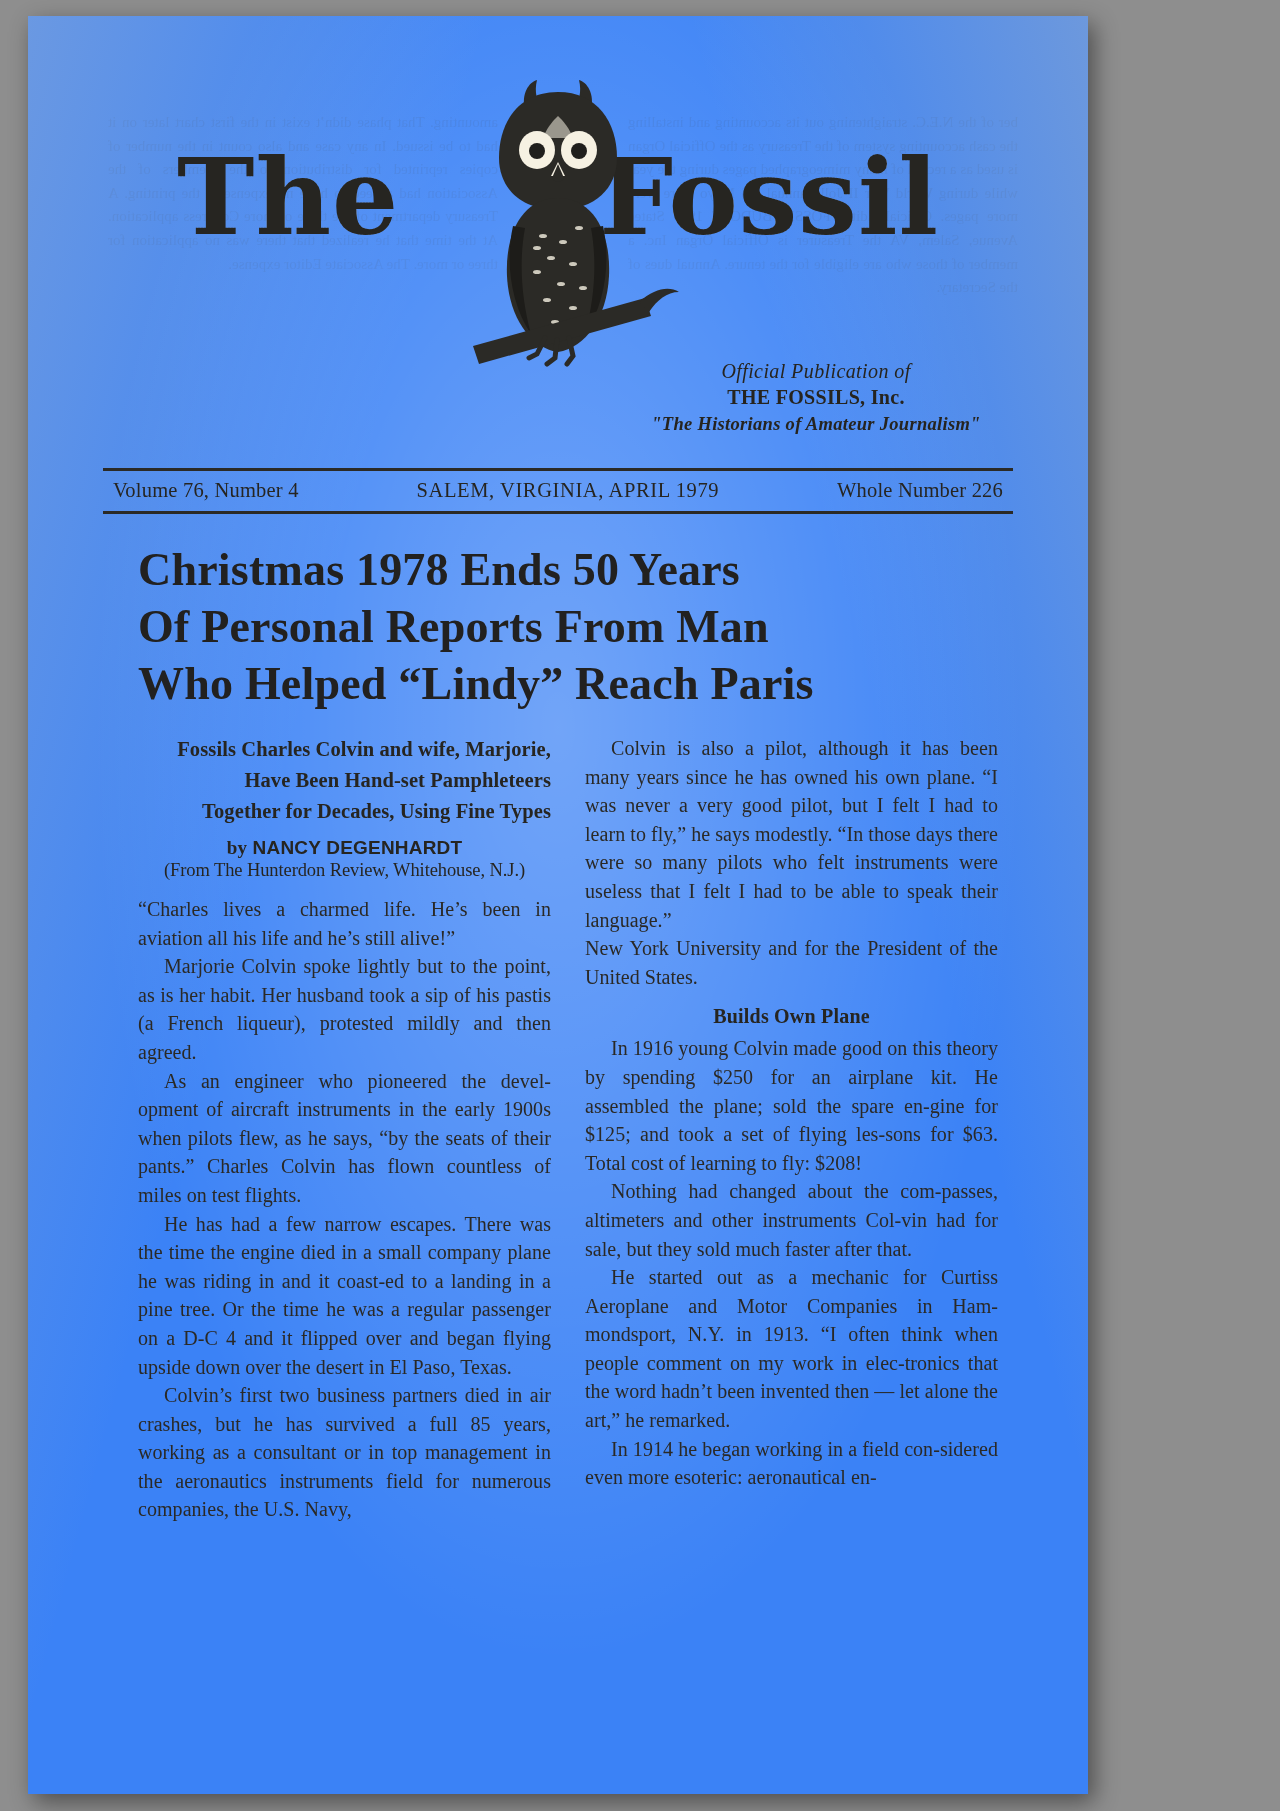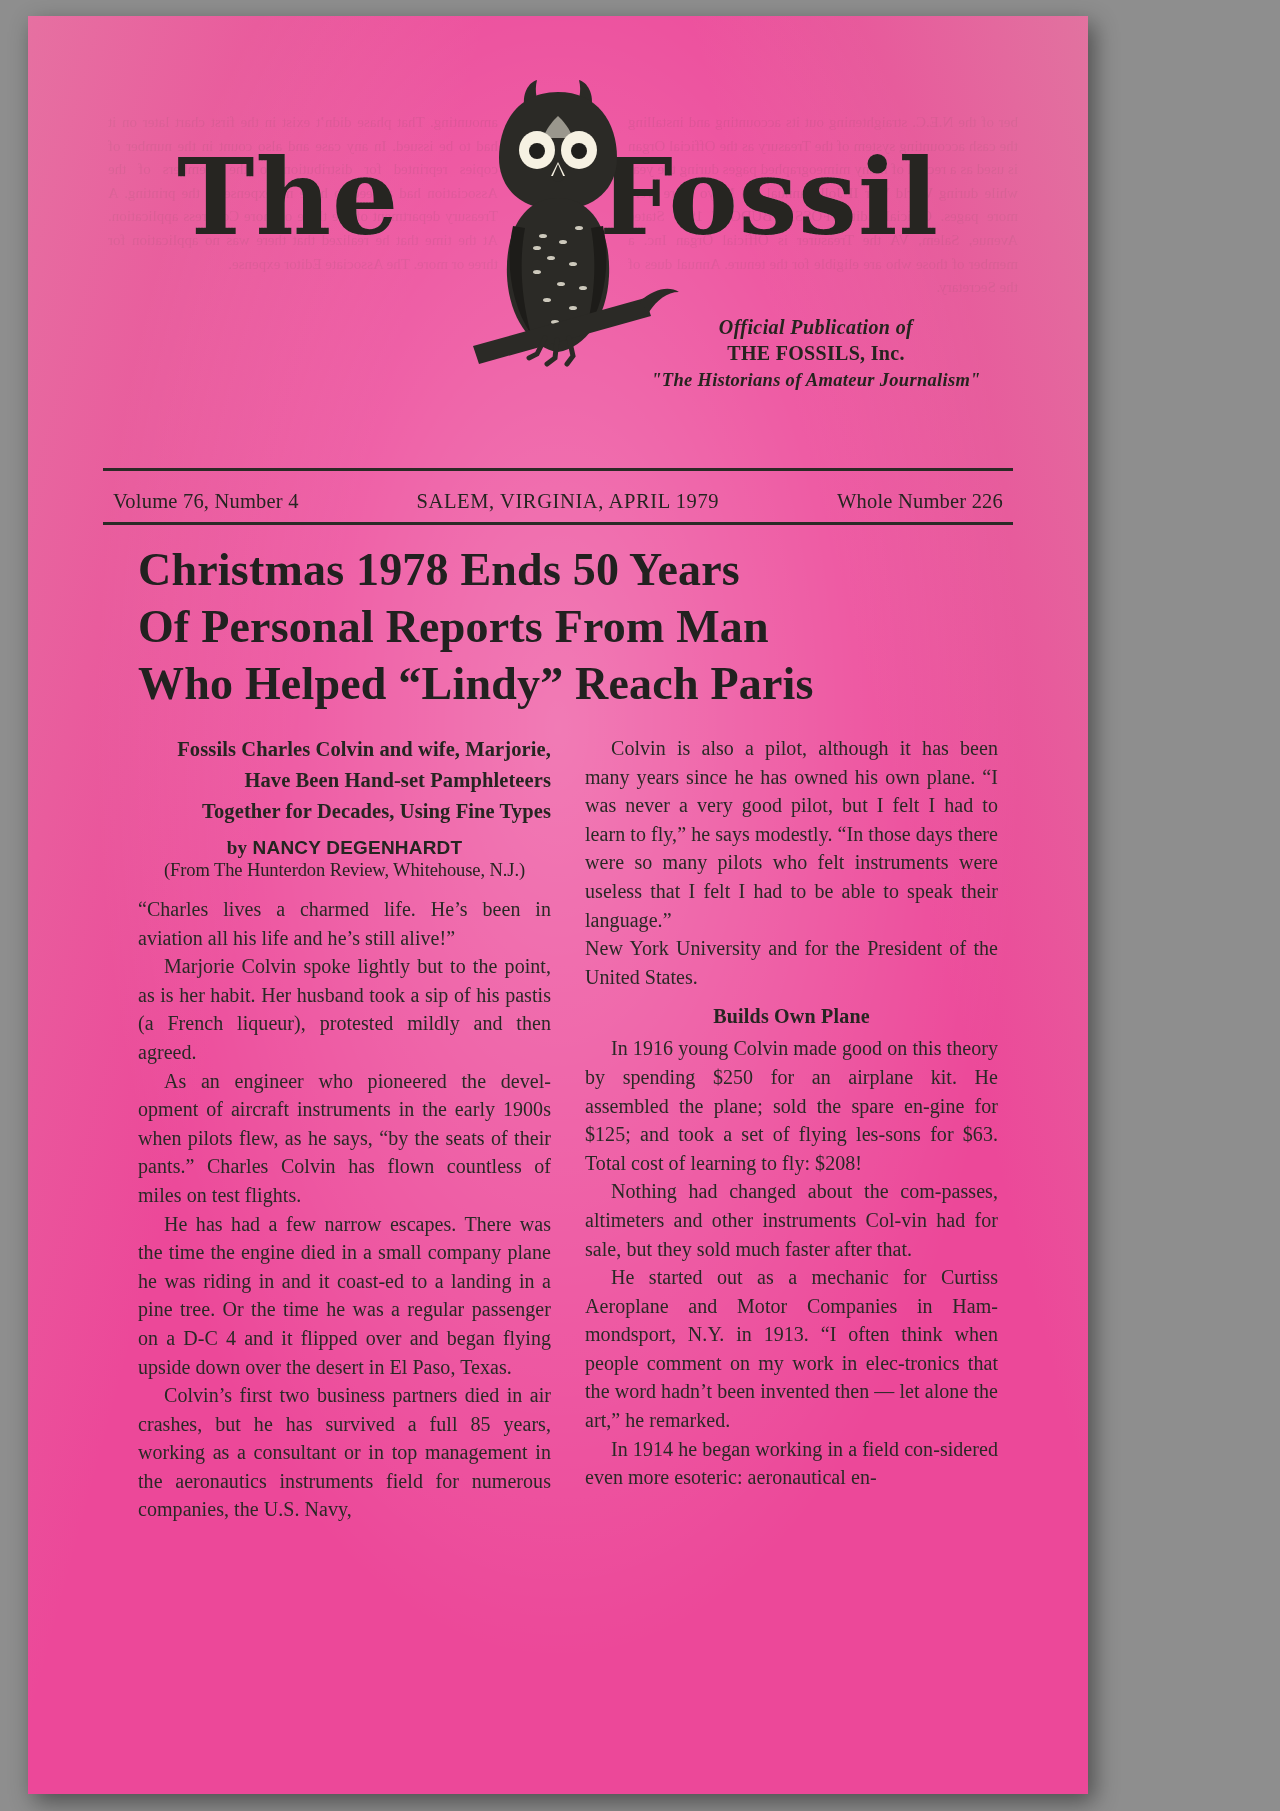--- a/index.html
+++ b/index.html
@@ -14,21 +14,21 @@
     font-family: "Liberation Serif", serif;
   }
 
   
   #page {
     position: absolute;
     left: 28px;
     top: 16px;
     width: 1060px;
     height: 1778px;
-    background: #ec4899;
+    background: #3b82f6;
     box-shadow: 6px 8px 22px rgba(0,0,0,.45);
     overflow: hidden;
   }
   
   #page::after {
     content: "";
     position: absolute;
     inset: 0;
     pointer-events: none;
     background:
@@ -107,23 +107,24 @@
     position: absolute;
     right: 62px;
     top: 300px;
     text-align: center;
     width: 420px;
     color: #26241f;
   }
   .mast-sub .l1 {
     font-family: "Liberation Serif", serif;
     font-style: italic;
-    font-weight: bold;
+    font-weight: normal;
     font-size: 20px;
     letter-spacing: .4px;
+    margin-top: 44px;
   }
   .mast-sub .l2 {
     font-family: "Liberation Serif", serif;
     font-weight: bold;
     font-size: 20px;
     letter-spacing: .3px;
     margin-top: 3px;
   }
   .mast-sub .l3 {
     font-family: "Liberation Serif", serif;
@@ -139,21 +140,21 @@
     position: absolute;
     left: 75px;
     top: 452px;
     width: 910px;
   }
   .rule-thick { height: 3px;  background: #2b2a26; }
   .folio {
     display: flex;
     justify-content: space-between;
     align-items: center;
-    padding: 19px 10px 9px 10px;
+    padding: 8px 10px 9px 10px;
     font-family: "Liberation Serif", serif;
     font-size: 20.5px;
     color: #262521;
     letter-spacing: .2px;
   }
   .folio .center { letter-spacing: .6px; }
 
   
   .headline {
     position: absolute;

